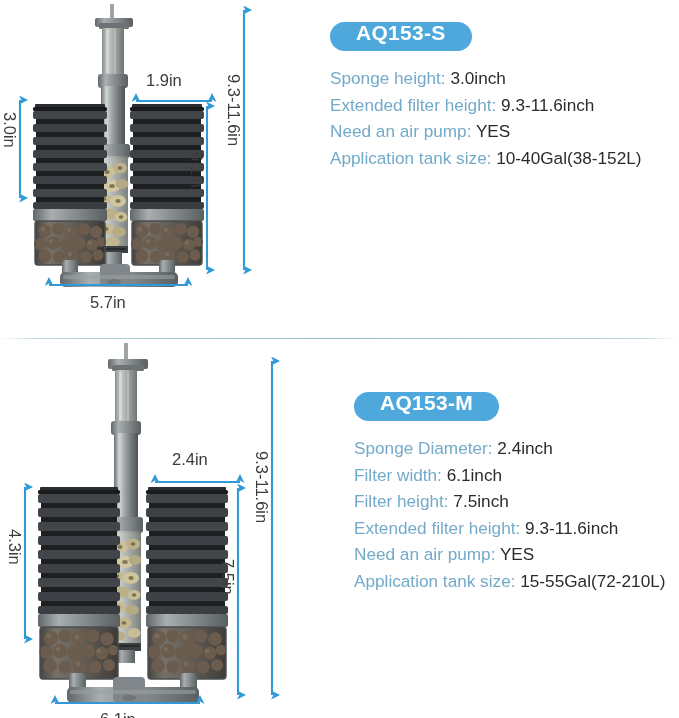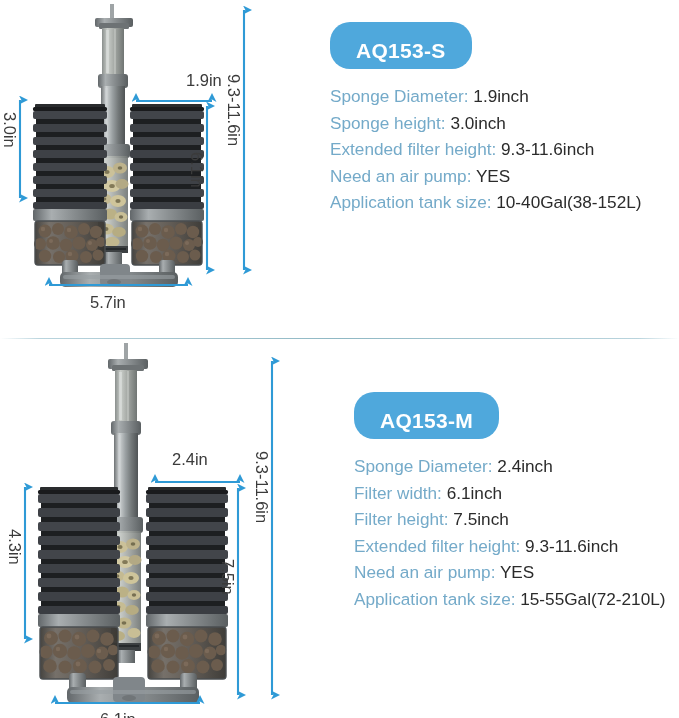--- a/index.html
+++ b/index.html
@@ -48,21 +48,21 @@
   #spec-m { left: 330px; top: 404px; width: 349px; }
 
   .badge {
     display: inline-block;
     background: #4fa8dc;
     color: #ffffff;
     border-radius: 20px;
     font-size: 21px;
     font-weight: bold;
     letter-spacing: 0.3px;
-    padding: 18px 26px 7px 26px;
+    padding: 0 26px 7px 26px;
     line-height: 1.05;
   }
 
   .spec-list { margin-top: 14px; }
 
   .spec-row {
     font-size: 17.2px;
     line-height: 26.5px;
     white-space: nowrap;
   }
@@ -311,32 +311,28 @@
       <line x1="136" y1="101" x2="212" y2="101" stroke="#2f9ad6" stroke-width="2.1" marker-start="url(#arrUp)" marker-end="url(#arrDn)"></line>
 
       <line x1="207" y1="106" x2="207" y2="270" stroke="#2f9ad6" stroke-width="2.1" marker-start="url(#arrUp)" marker-end="url(#arrDn)"></line>
 
       <line x1="244" y1="10" x2="244" y2="270" stroke="#2f9ad6" stroke-width="2.1" marker-start="url(#arrUp)" marker-end="url(#arrDn)"></line>
 
       <line x1="49" y1="285" x2="188" y2="285" stroke="#2f9ad6" stroke-width="2.1" marker-start="url(#arrUp)" marker-end="url(#arrDn)"></line>
     </svg>
 
     <div class="dim vert" style="left:18px; top:112px;">3.0in</div>
-    <div class="dim" style="left:146px; top:72px;margin-left:40px;">1.9in</div>
+    <div class="dim" style="left:146px; top:72px;">1.9in</div>
     <div class="dim vert" style="left:205px; top:152px;">6.1in</div>
     <div class="dim vert" style="left:242px; top:74px;">9.3-11.6in</div>
     <div class="dim" style="left:90px; top:294px;">5.7in</div>
 
     <div class="spec-col" id="spec-s">
       <div class="badge">AQ153-S</div>
       <div class="spec-list">
-        <div class="spec-row">
-          <span class="spec-label">Sponge Diameter:</span>
-          <span class="spec-value">1.9inch</span>
-        </div>
         <div class="spec-row">
           <span class="spec-label">Sponge height:</span>
           <span class="spec-value">3.0inch</span>
         </div>
         <div class="spec-row">
           <span class="spec-label">Extended filter height:</span>
           <span class="spec-value">9.3-11.6inch</span>
         </div>
         <div class="spec-row">
           <span class="spec-label">Need an air pump:</span>

